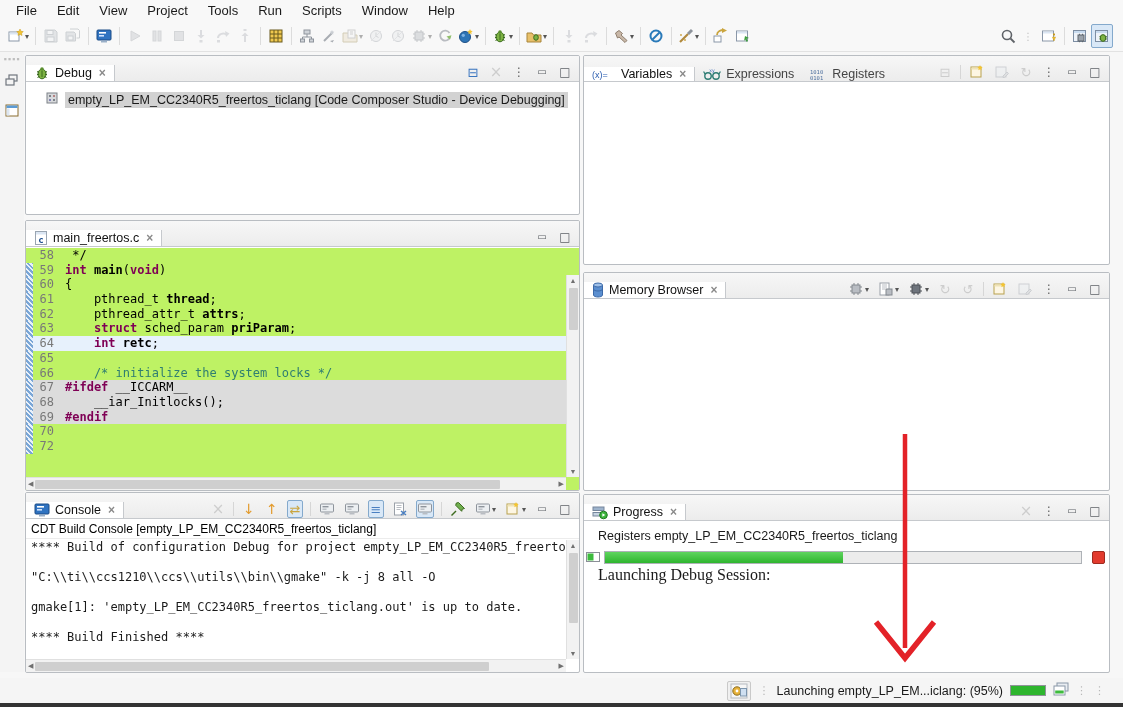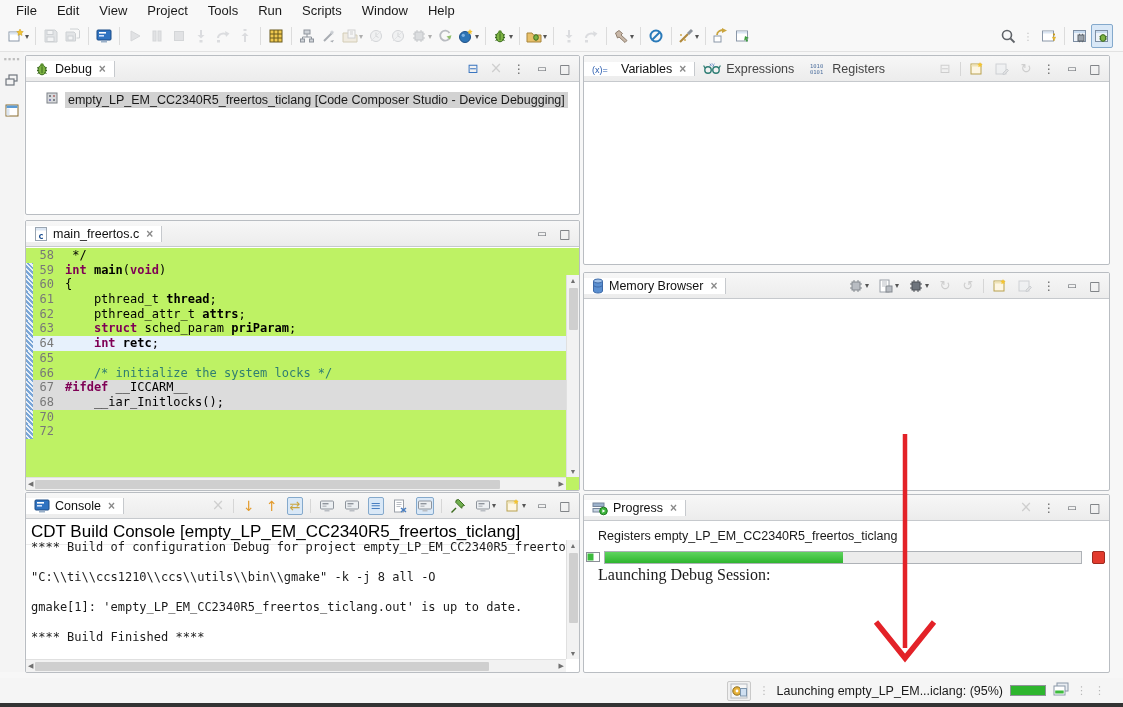--- a/index.html
+++ b/index.html
@@ -26,21 +26,21 @@
 
   
   #left-rail { position:absolute; left:0; top:52px; width:24px; height:620px; background:#f4f4f4;
                display:flex; flex-direction:column; align-items:center; padding-top:2px; }
   #left-rail .rail-grip { color:#bdbdbd; font-size:9px; letter-spacing:1px; margin-bottom:8px; }
   #left-rail .rail-btn { margin-bottom:10px; }
 
   
   .panel { position:absolute; background:#fff; border:1px solid #b9bdc2; border-radius:2px; overflow:hidden; }
   .tabbar { height:26px; background:linear-gradient(#f7f7f7,#ececec); border-bottom:1px solid #c6c9cd;
-            display:flex; align-items:center; font-size:12.5px; }
+            display:flex; align-items:flex-end; font-size:12.5px; }
   .tab { display:flex; align-items:center; gap:5px; padding:0 8px; color:#444; }
   .tab.active { background:#fff; border-right:1px solid #c6c9cd; border-left:1px solid #c6c9cd;
                 margin-left:-1px; color:#111; }
   .tab .close-x { color:#8a8a8a; font-size:12px; font-weight:bold; margin-left:2px; }
   .ptools { margin-left:auto; display:flex; align-items:center; gap:7px; padding-right:6px; }
   .pt-btn { display:flex; align-items:center; justify-content:center; min-width:16px; height:18px;
             border:1px solid transparent; border-radius:2px; }
   .pt-btn.box { background:#d9e8f7; border-color:#84a9cc; }
   .pt-btn.dis { opacity:.4; }
   .pt-sep { width:1px; height:14px; background:#d6d6d6; }
@@ -72,21 +72,21 @@
   .vscroll { position:absolute; top:27px; right:0; bottom:13px; width:13px; background:#f2f2f2;
              border-left:1px solid #e0e0e0; display:flex; flex-direction:column; align-items:center; }
   .hscroll { position:absolute; left:0; right:13px; bottom:0; height:13px; background:#f2f2f2;
              border-top:1px solid #e0e0e0; display:flex; align-items:center; }
   .sb-arrow { color:#707070; font-size:7px; flex:none; padding:2px; }
   .vthumb { width:9px; background:#cfcfcf; border-radius:1px; }
   .hthumb { height:9px; background:#cfcfcf; border-radius:1px; }
 
   
   #console-panel { left:25px; top:492px; width:555px; height:181px; }
-  #console-title { font-size:17px; padding:3px 5px 2px 5px; border-bottom:1px solid #ececec; color:#000; }
+  #console-title { font-size:12px; padding:3px 5px 2px 5px; border-bottom:1px solid #ececec; color:#000; }
   #console-lines { position:absolute; top:47px; left:5px; right:14px; bottom:14px; overflow:hidden;
                    font-family:"DejaVu Sans Mono",monospace; font-size:12px; line-height:15px; white-space:pre; }
   #console-panel .vscroll { top:47px; bottom:13px; }
 
   
   #variables-panel { left:583px; top:55px; width:527px; height:210px; }
   #memory-panel   { left:583px; top:272px; width:527px; height:219px; }
   #progress-panel { left:583px; top:494px; width:527px; height:179px; }
 
   .pv-task { font-size:12.5px; margin:8px 0 0 14px; }
@@ -594,20 +594,21 @@
         <div class="cl inrange"><span class="rng"></span><span class="num">59</span><span class="code"><span class="seg-kw">int</span><span class="seg-pl"> </span><span class="seg-fn">main</span><span class="seg-pl">(</span><span class="seg-kw">void</span><span class="seg-pl">)</span></span></div>
         <div class="cl inrange"><span class="rng"></span><span class="num">60</span><span class="code"><span class="seg-pl">{</span></span></div>
         <div class="cl inrange"><span class="rng"></span><span class="num">61</span><span class="code"><span class="seg-pl">    pthread_t </span><span class="seg-var">thread</span><span class="seg-pl">;</span></span></div>
         <div class="cl inrange"><span class="rng"></span><span class="num">62</span><span class="code"><span class="seg-pl">    pthread_attr_t </span><span class="seg-var">attrs</span><span class="seg-pl">;</span></span></div>
         <div class="cl inrange"><span class="rng"></span><span class="num">63</span><span class="code"><span class="seg-pl">    </span><span class="seg-kw">struct</span><span class="seg-pl"> sched_param </span><span class="seg-var">priParam</span><span class="seg-pl">;</span></span></div>
         <div class="cl inrange hl"><span class="rng"></span><span class="num">64</span><span class="code"><span class="seg-pl">    </span><span class="seg-kw">int</span><span class="seg-pl"> </span><span class="seg-var">retc</span><span class="seg-pl">;</span></span></div>
         <div class="cl inrange"><span class="rng"></span><span class="num">65</span><span class="code"></span></div>
         <div class="cl inrange"><span class="rng"></span><span class="num">66</span><span class="code"><span class="seg-cm">    /* initialize the system locks */</span></span></div>
         <div class="cl inrange grayed"><span class="rng"></span><span class="num">67</span><span class="code"><span class="seg-kw">#ifdef</span><span class="seg-pl"> __ICCARM__</span></span></div>
         <div class="cl inrange grayed"><span class="rng"></span><span class="num">68</span><span class="code"><span class="seg-pl">    __iar_Initlocks();</span></span></div>
+        <div class="cl inrange grayed"><span class="rng"></span><span class="num">69</span><span class="code"><span class="seg-kw">#endif</span></span></div>
         <div class="cl inrange"><span class="rng"></span><span class="num">70</span><span class="code"></span></div>
         <div class="cl inrange"><span class="rng"></span><span class="num">72</span><span class="code"></span></div>
       </div>
     <div class="vscroll">
       <span class="sb-arrow">▲</span>
       <div class="vthumb" style="height:42px;margin-top:2px;"></div>
       <span class="sb-arrow" style="margin-top:auto;">▼</span>
     </div>
     <div class="hscroll">
       <span class="sb-arrow">◀</span>

